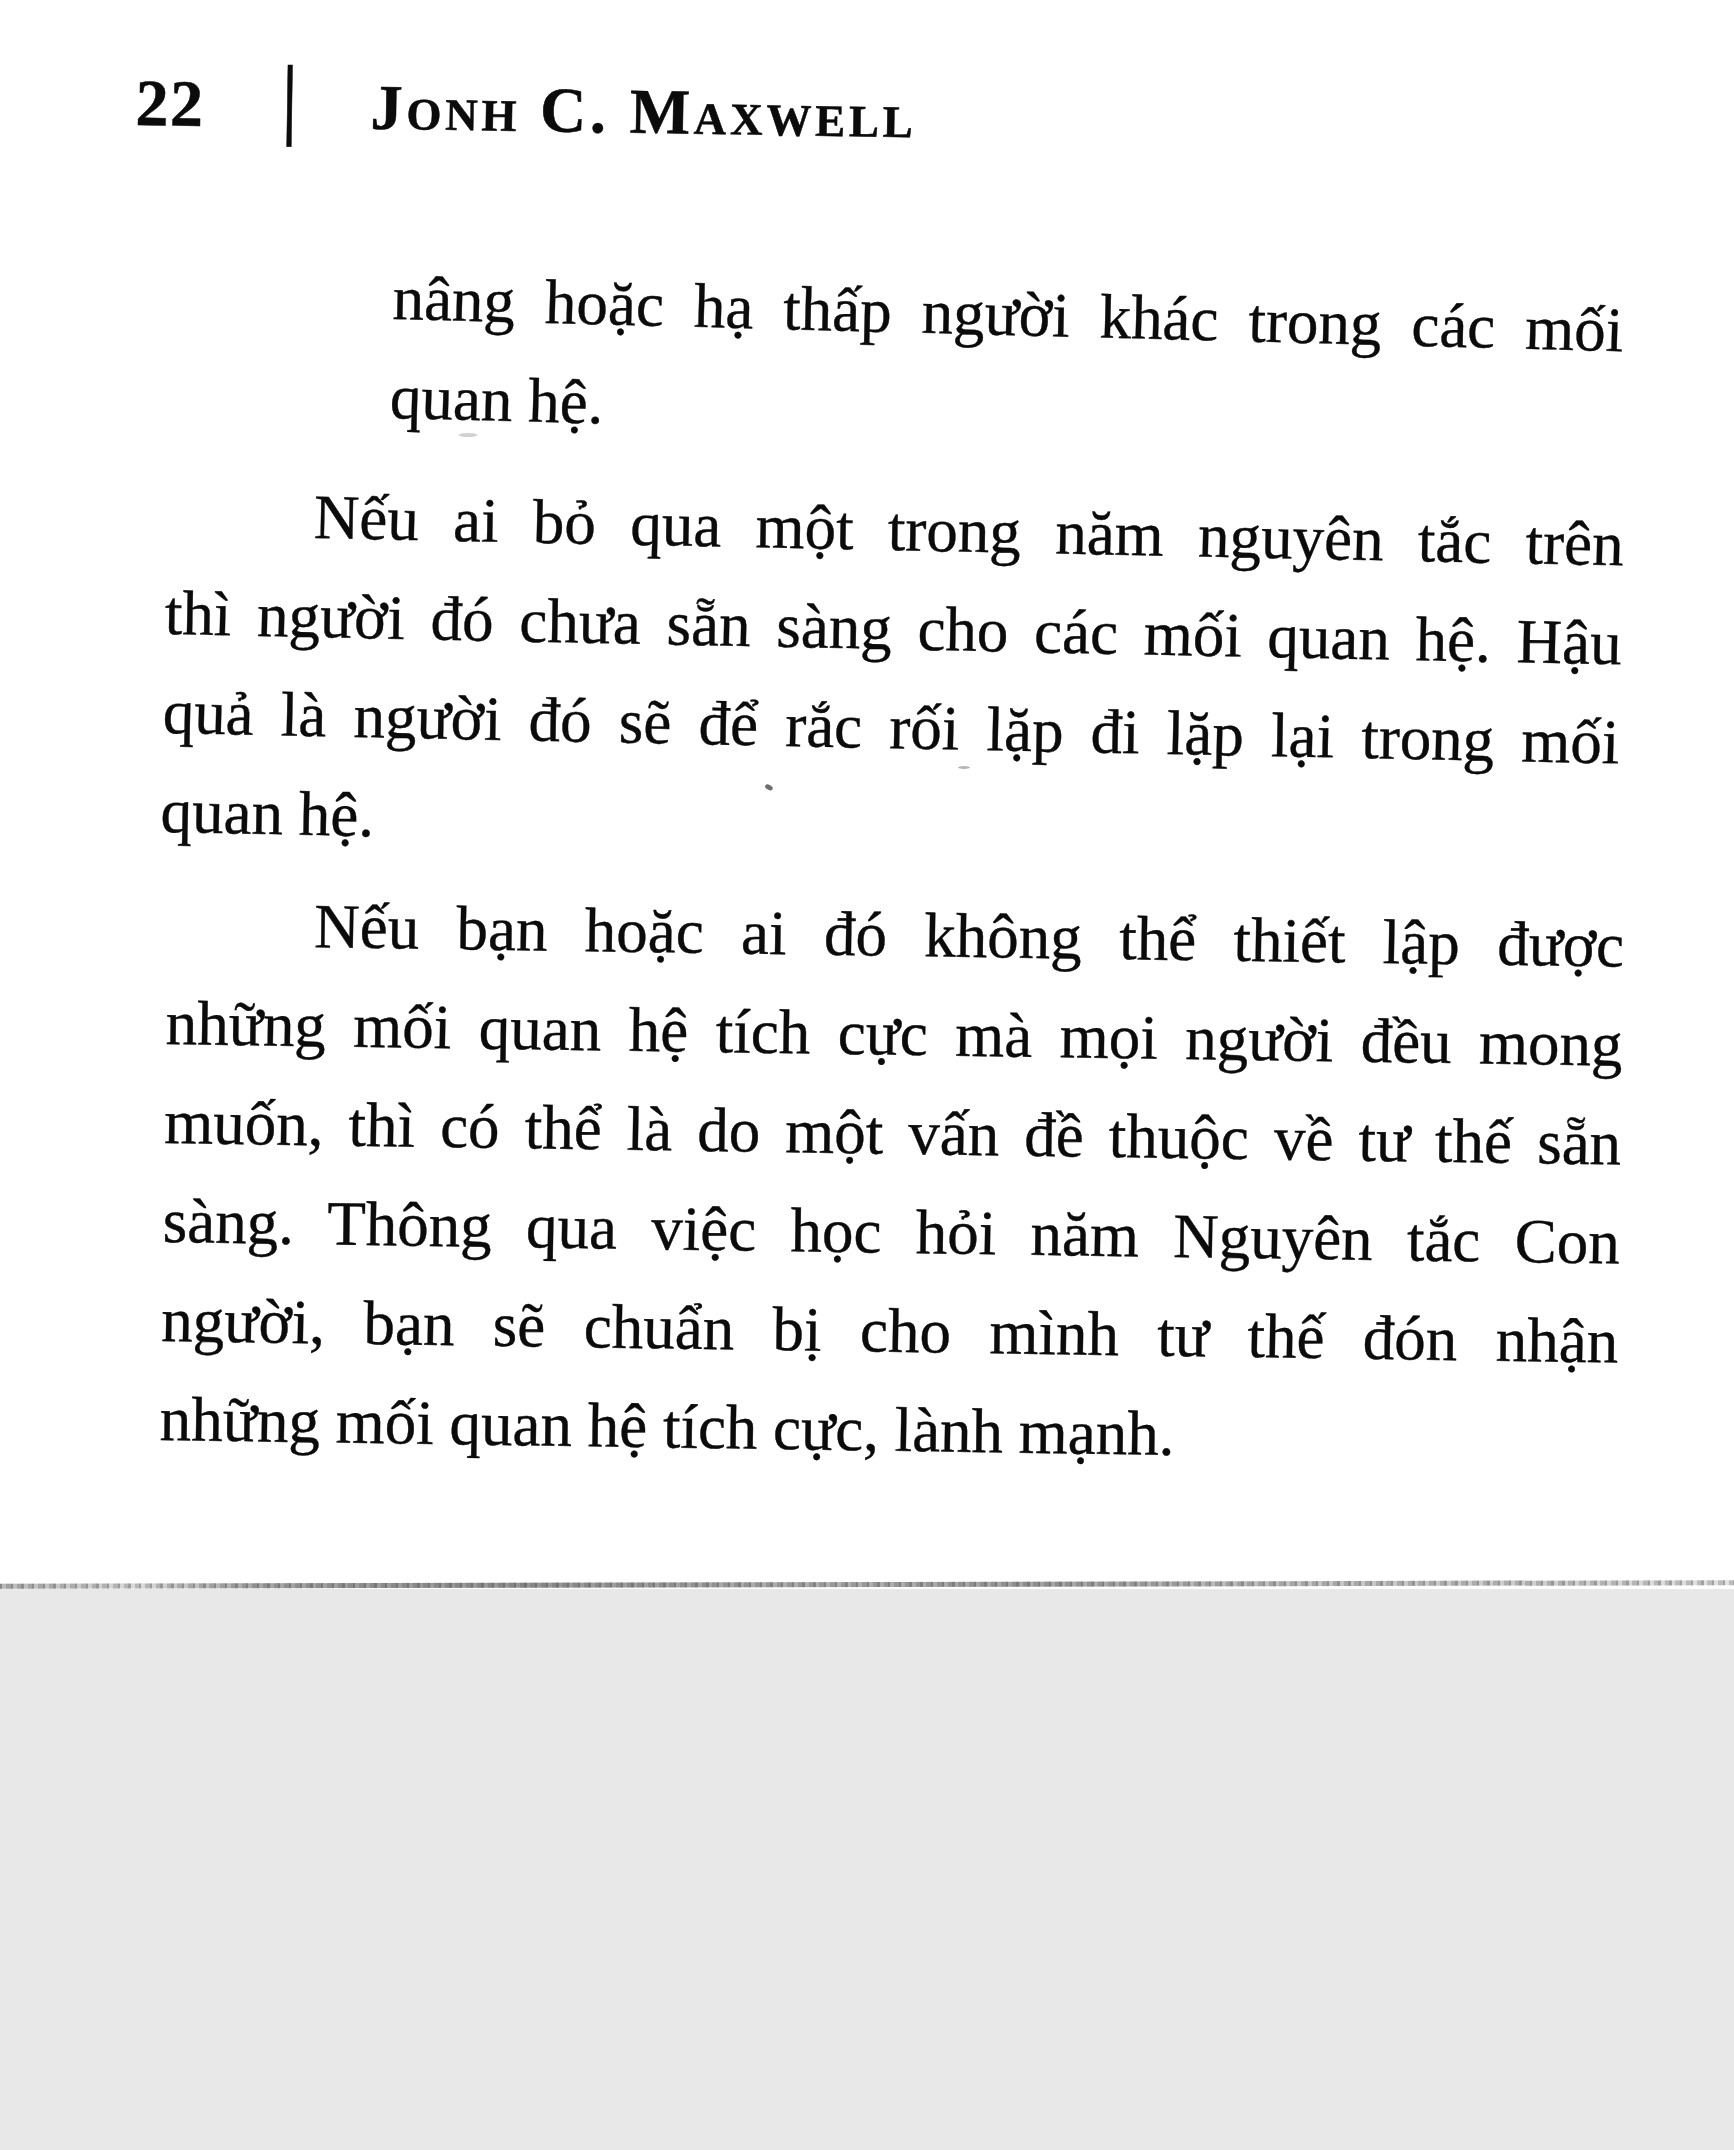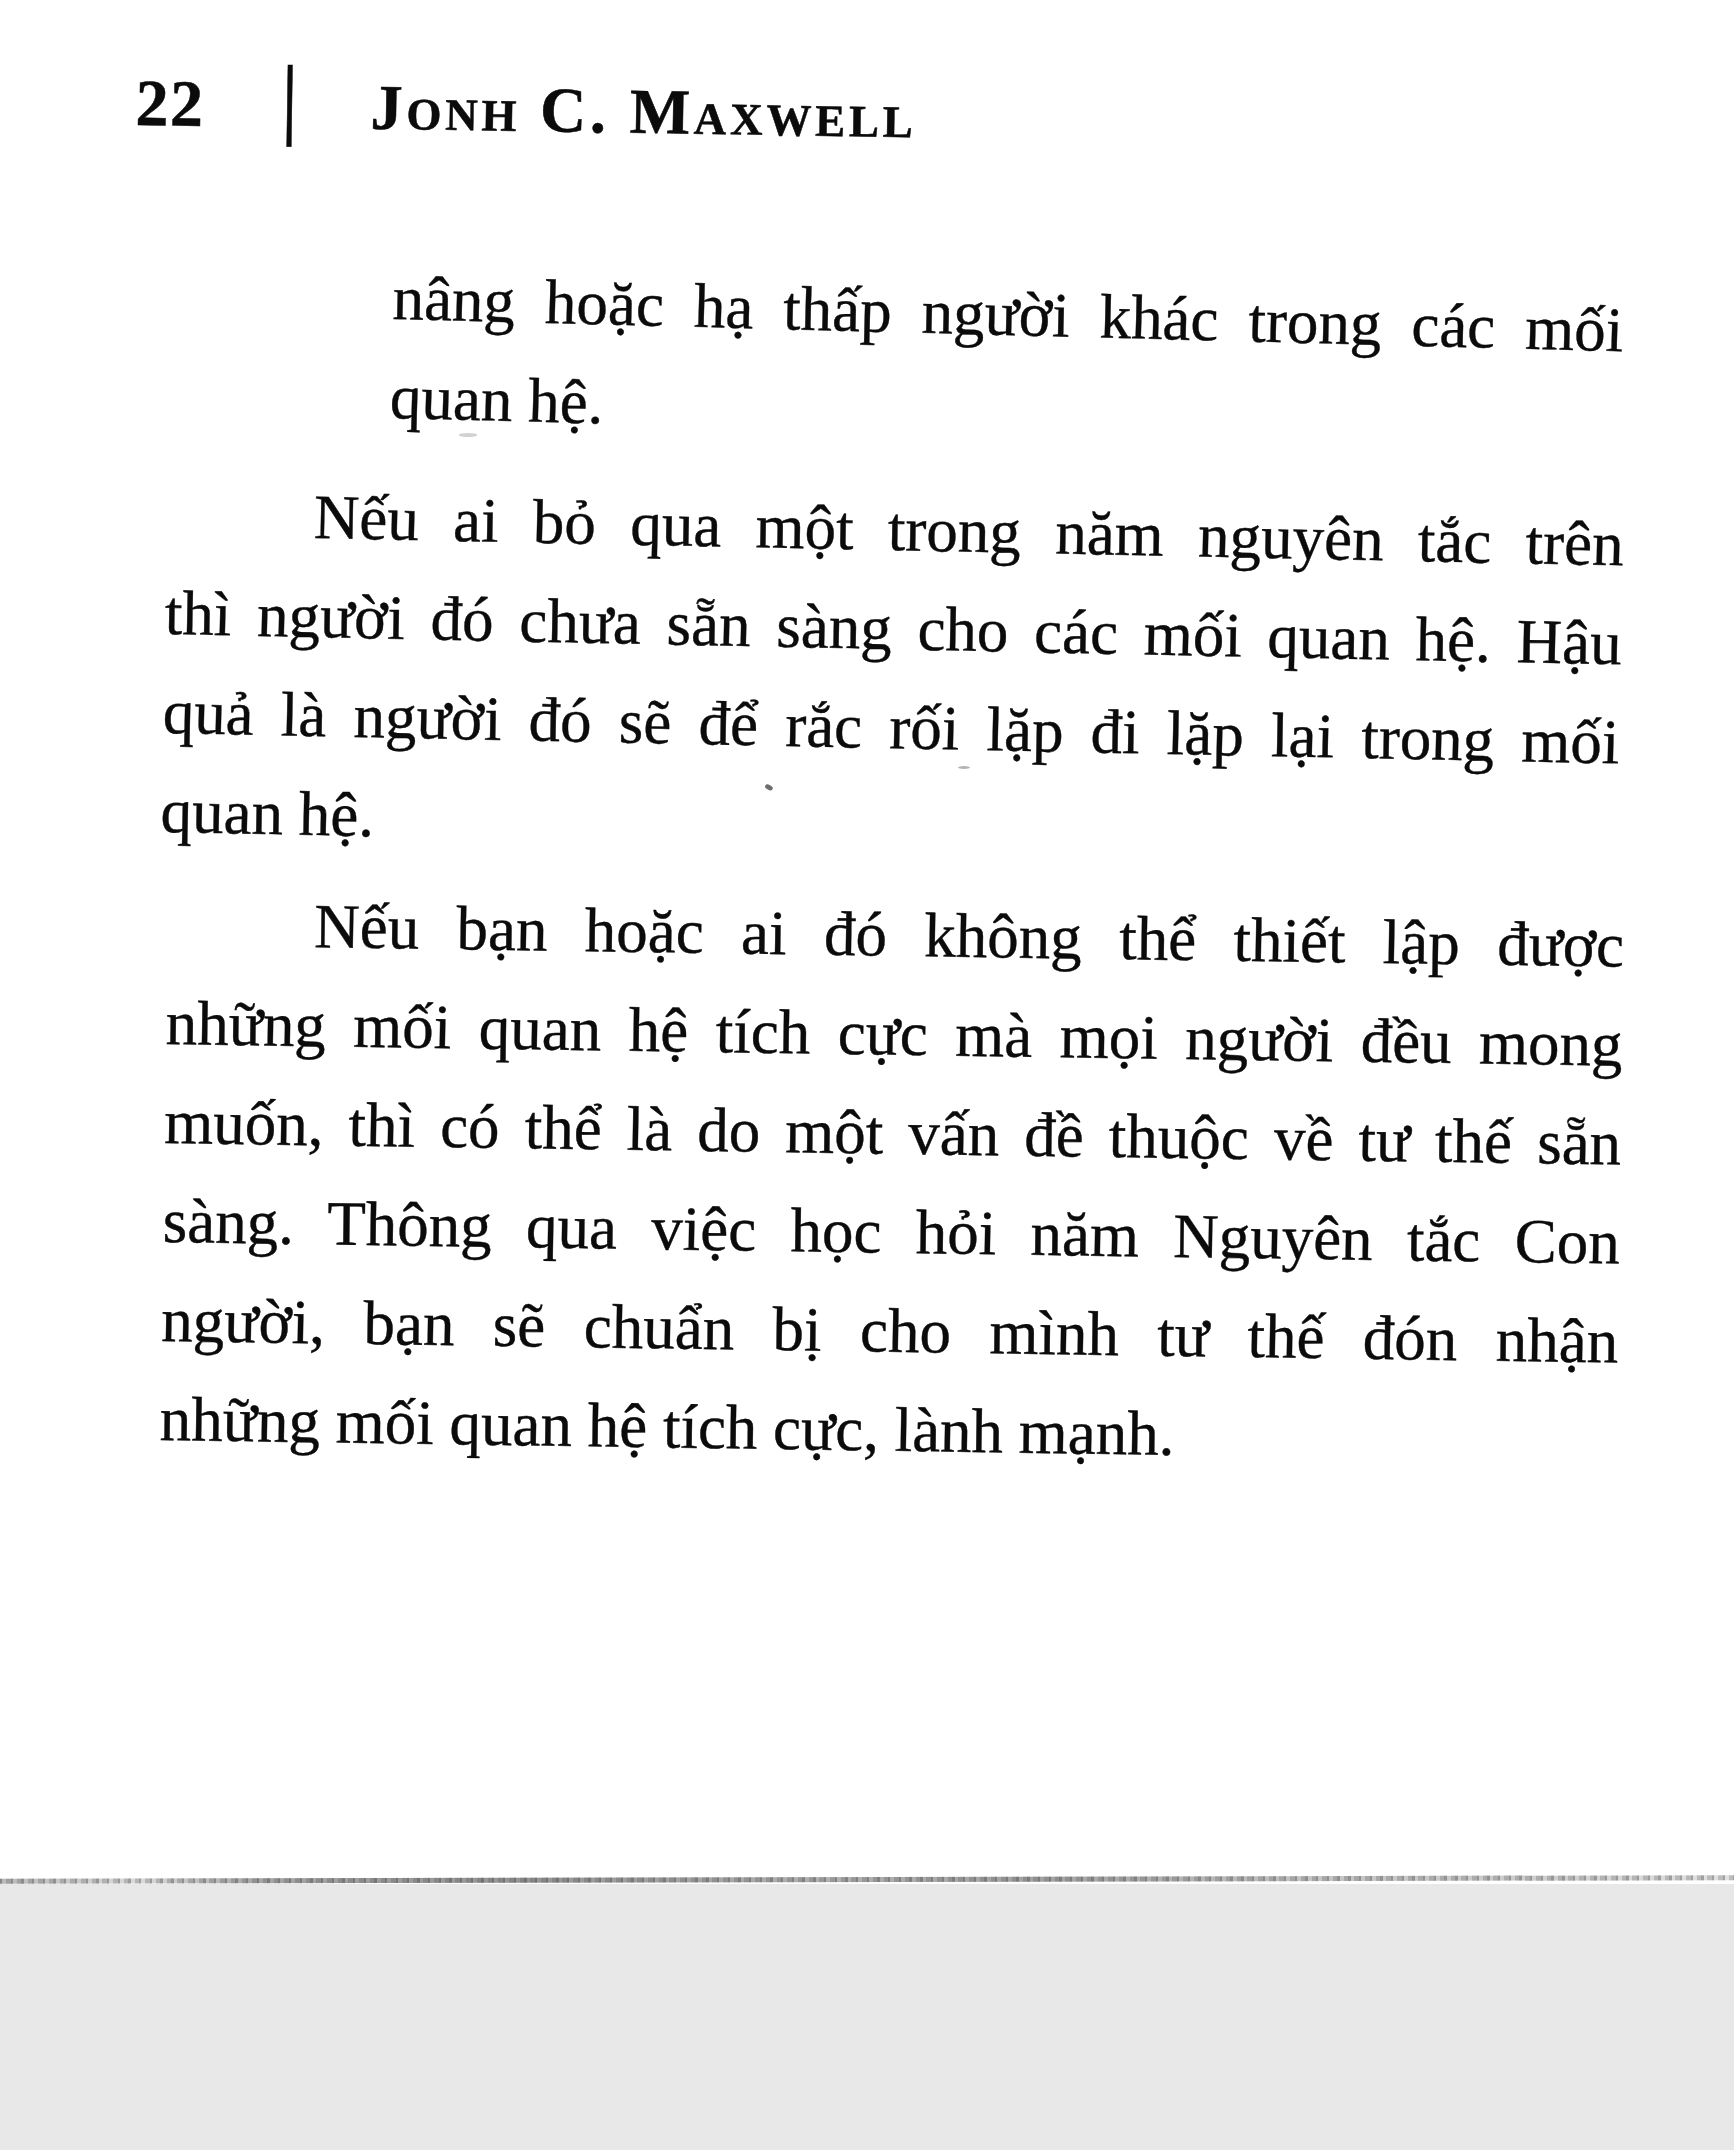--- a/index.html
+++ b/index.html
@@ -1,20 +1,20 @@
 <!DOCTYPE html>
 <html style="font-size:12.2px"><head>
 <meta charset="utf-8">
 <style>
   html, body { margin: 0; padding: 0; background: #e8e8e8; }
 
   .page {
     position: relative;
     width: 1735px;
-    height: 1884px;
+    height: 1589px;
     background: #ffffff;
     overflow: hidden;
     font-family: "Liberation Serif", "DejaVu Serif", serif;
     color: #0b0b0b;
   }
 
   
   .page-header {
     position: absolute;
     left: 135px;

